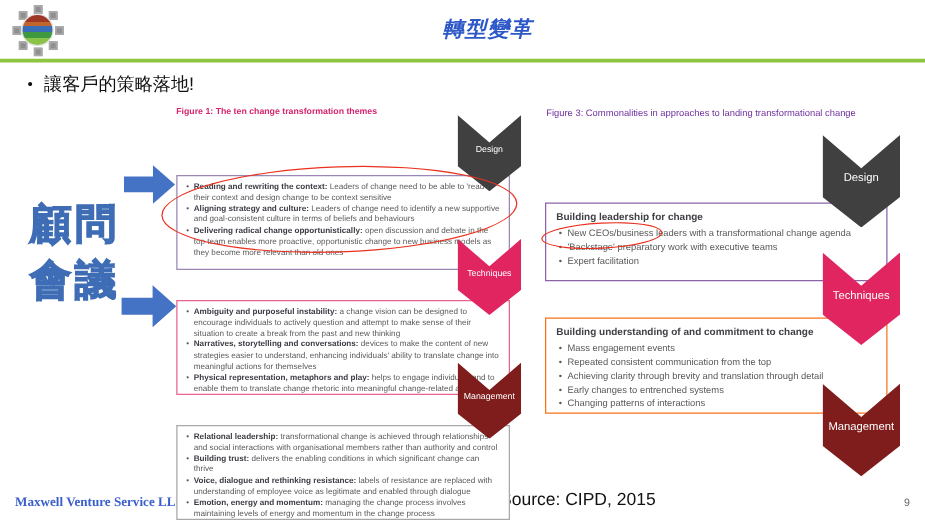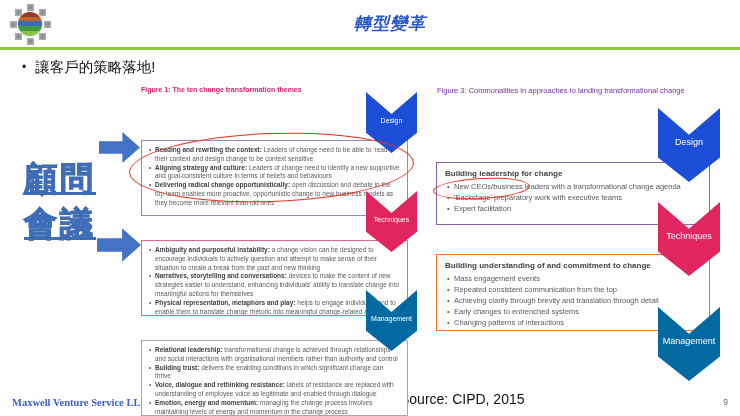--- a/index.html
+++ b/index.html
@@ -20,21 +20,21 @@
 
   .header-title { position:absolute; left:40px; right:0; top:12px; text-align:center;
     font-size:17px; font-weight:bold; font-style:italic; color:#2B57C8; letter-spacing:1px; }
   .divider { position:absolute; left:0; right:0; top:47px; height:3px; background:#8DC63F; }
 
   .intro { position:absolute; left:22px; top:58px; font-size:14.5px; color:#111; }
   .intro::before { content:"•"; margin-right:9px; font-size:12px; position:relative; top:-1px; }
 
   
   .consult { position:absolute; left:24px; top:156px; font-size:33px; line-height:45px;
-    font-weight:bold; color:#7aa3d9; -webkit-text-stroke:1.2px #3e6cb5; letter-spacing:3px;text-decoration:underline; }
+    font-weight:bold; color:#7aa3d9; -webkit-text-stroke:1.2px #3e6cb5; letter-spacing:3px; }
   .arrow { position:absolute; background:#4472C4;
     clip-path:polygon(0 32%, 57% 32%, 57% 6%, 100% 50%, 57% 94%, 57% 68%, 0 68%); }
   .arrow1 { left:99px; top:130px; width:41px; height:35px; }
   .arrow2 { left:97px; top:226px; width:44px; height:38px; }
 
   
   .f1caption { position:absolute; left:141px; top:86px; font-size:7px; font-weight:bold; color:#D6246E; }
   .f3caption { position:absolute; left:437px; top:86px; width:288px; font-size:7.5px; font-weight:normal; color:#7030A0; }
 
   
@@ -54,23 +54,23 @@
   .f3b3 { top:330px; height:65px; border:1px solid #8C8C8C; }
   .f3head { font-size:8px; font-weight:bold; color:#3F3F46; margin:0 0 4px 0; }
   .f3box li { position:relative; padding-left:9px; font-size:7.5px; line-height:10px; color:#595959; margin-bottom:1px; }
   .f3box li::before { content:"•"; position:absolute; left:2px; top:0; }
 
   
   .chev { position:absolute; z-index:3;
     clip-path:polygon(0 0, 50% 36%, 100% 0, 100% 67%, 50% 100%, 0 67%); }
   .chev .lbl { position:absolute; left:0; right:0; top:46%; transform:translateY(-50%);
     text-align:center; color:#fff; }
-  .c-design { background:#1d4ed8; }
+  .c-design { background:#404040; }
   .c-tech { background:#E02561; }
-  .c-mgmt { background:#0369a1; }
+  .c-mgmt { background:#7f1d1d; }
   .chev-f1 { left:366px; width:51px; height:61px; } .chev-f1 .lbl { font-size:7px; }
   .cf1-1 { top:92px; } .cf1-2 { top:191px; } .cf1-3 { top:290px; }
   .chev-f3 { left:658px; width:62px; height:74px; } .chev-f3 .lbl { font-size:9px; }
   .cf3-1 { top:108px; } .cf3-2 { top:202px; } .cf3-3 { top:307px; }
 
   
   .ellipse { position:absolute; border:1.5px solid #E8321F; border-radius:50%; z-index:5; }
   .el1 { left:129px; top:133px; width:283px; height:67px; transform:rotate(-2deg); }
   .el2 { left:433px; top:178px; width:95px; height:19px; transform:rotate(-3deg); }
 

